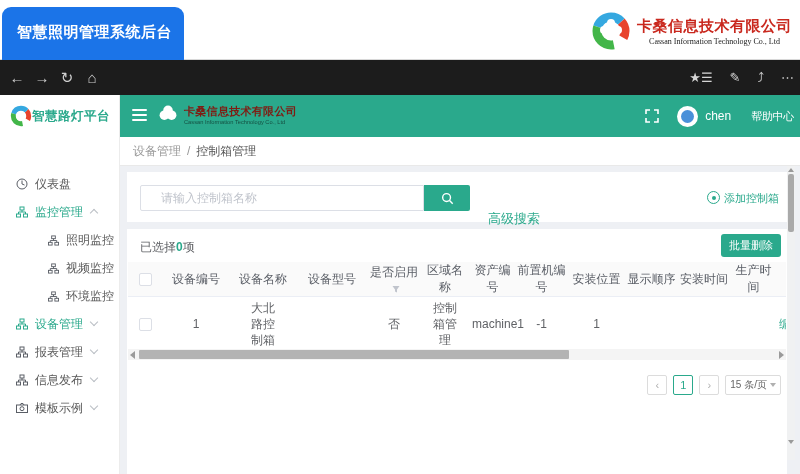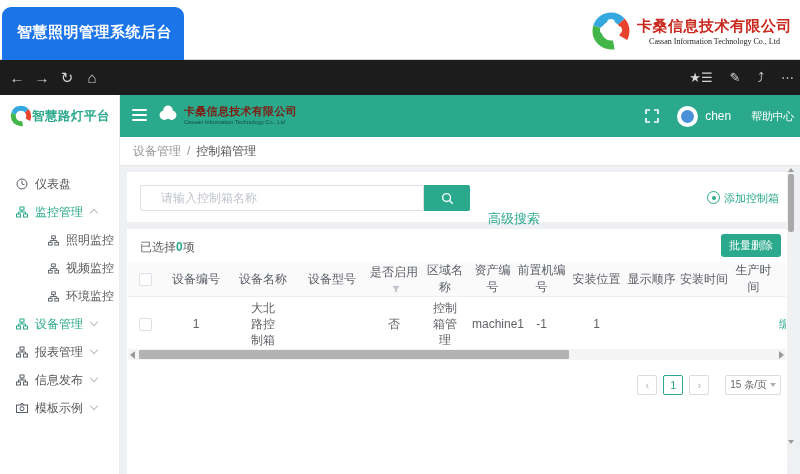--- a/index.html
+++ b/index.html
@@ -97,21 +97,21 @@
   .vs-thumb{ position:absolute; left:1px; top:8px; width:6px; height:58px; background:#a9a9a9; border-radius:2px;}
   .vs-arrow{ position:absolute; left:1px; width:0; height:0; border-left:3px solid transparent; border-right:3px solid transparent;}
   .vs-up{ top:2px; border-bottom:4px solid #9a9a9a;}
   .vs-down{ bottom:16px; border-top:4px solid #9a9a9a;}
   
   .pager{ position:absolute; right:6px; top:146px; display:flex; align-items:center; gap:6px; font-size:11px;}
   .pg{ width:20px; height:20px; border:1px solid #dcdcdc; border-radius:2px; background:#fff; color:#b0b0b0;
        display:flex; align-items:center; justify-content:center; cursor:pointer;}
   .pg.cur{ border-color:#2aa98c; color:#2aa98c;}
   .sizer{ height:20px; border:1px solid #dcdcdc; border-radius:2px; background:#fff; color:#666; padding:0 4px;
-          display:flex; align-items:center; font-size:10px; cursor:pointer;margin-left:10px;}
+          display:flex; align-items:center; font-size:10px; cursor:pointer;}
   .sizer .caret{ width:0; height:0; border-left:3px solid transparent; border-right:3px solid transparent; border-top:4px solid #b0b0b0; margin-left:3px;}
 </style>
 </head>
 <body>
 
 <div class="screen">
 
   <div class="topband">
     <div class="tab">
       <span>智慧照明管理系统后台</span>

